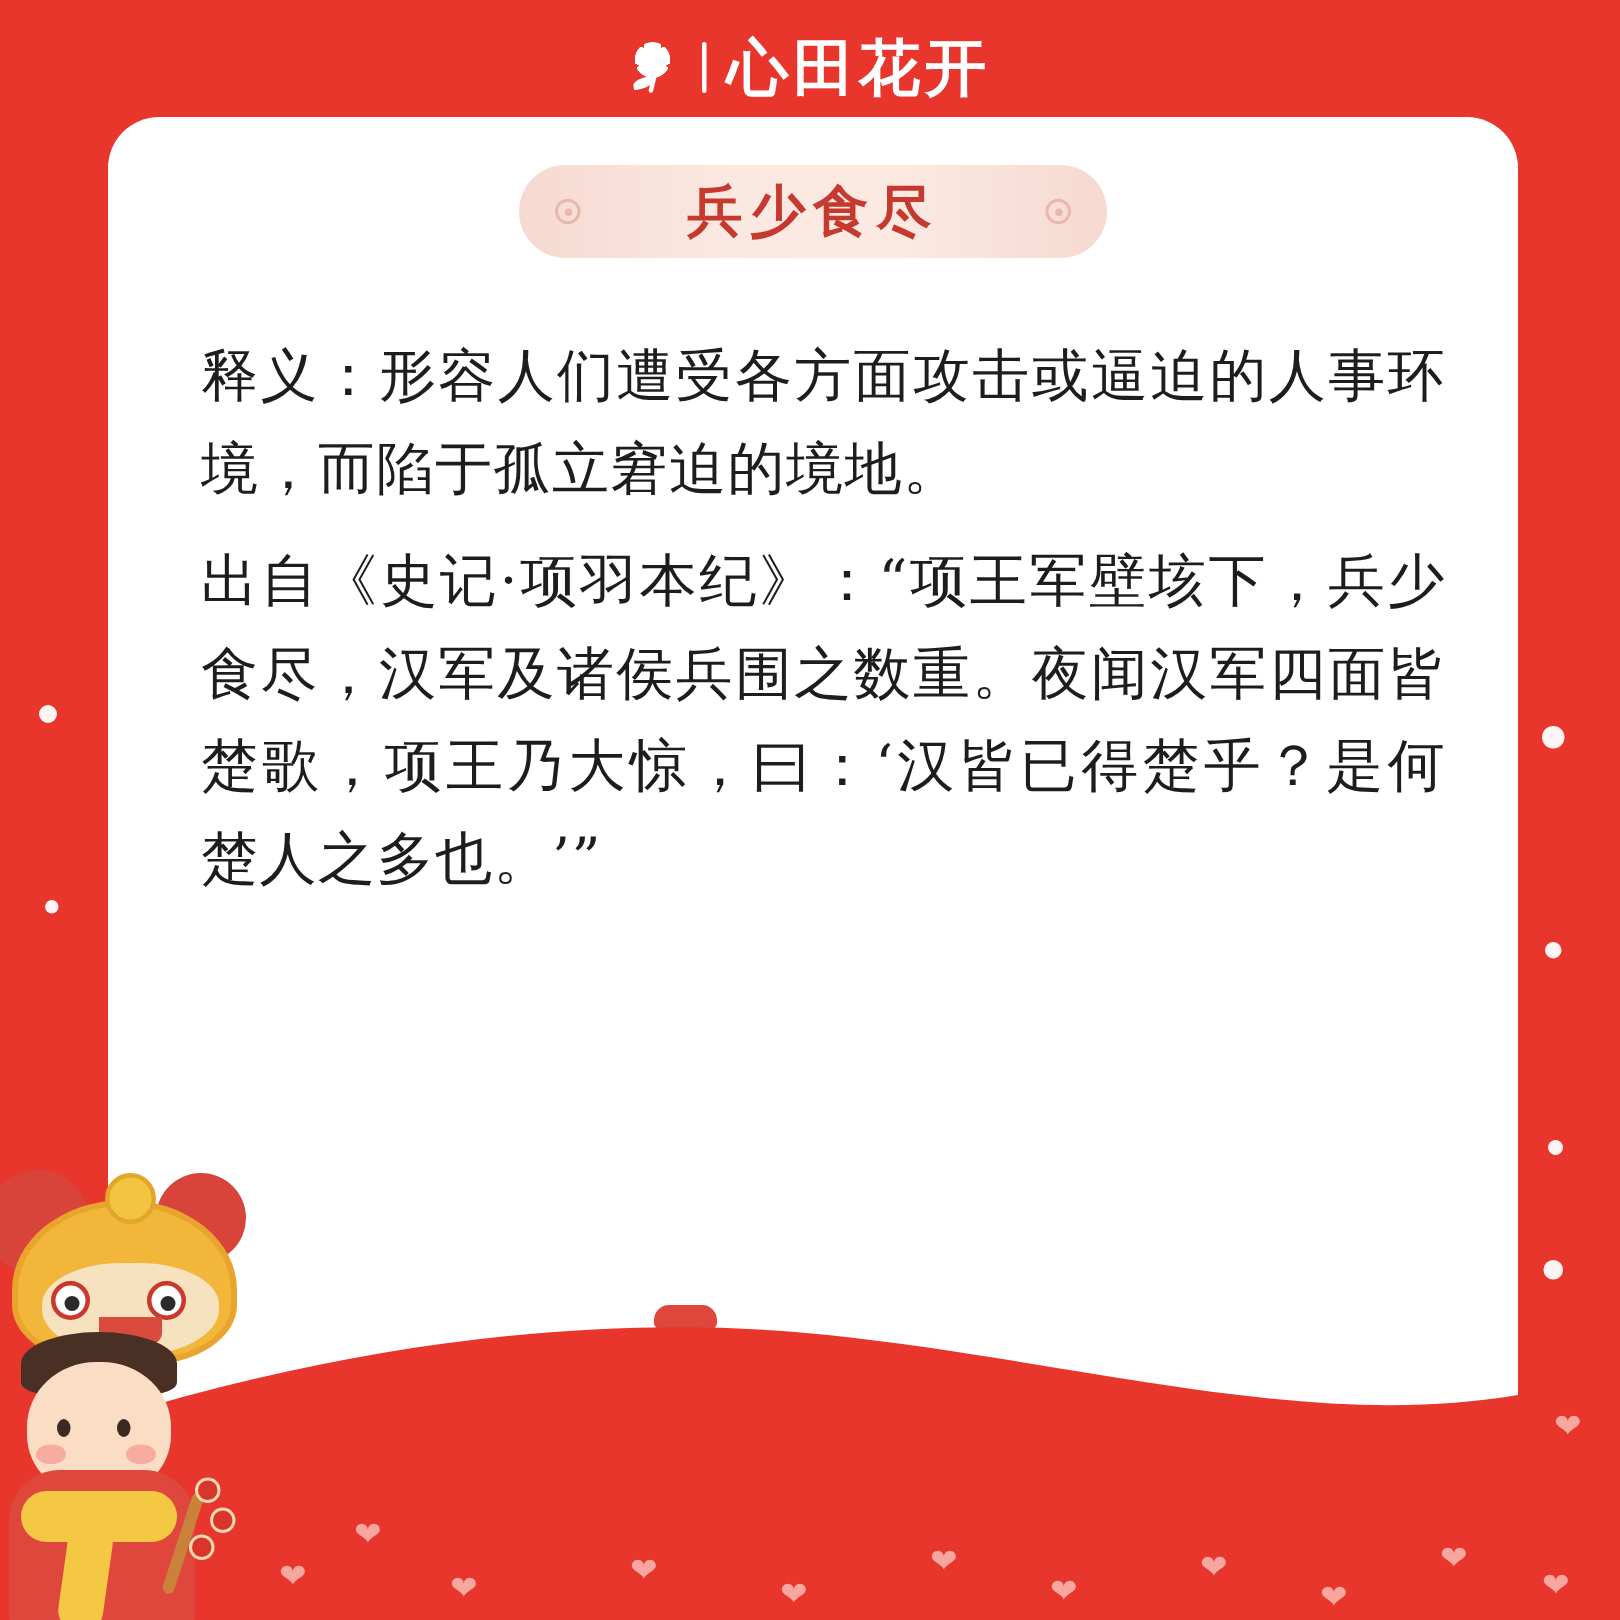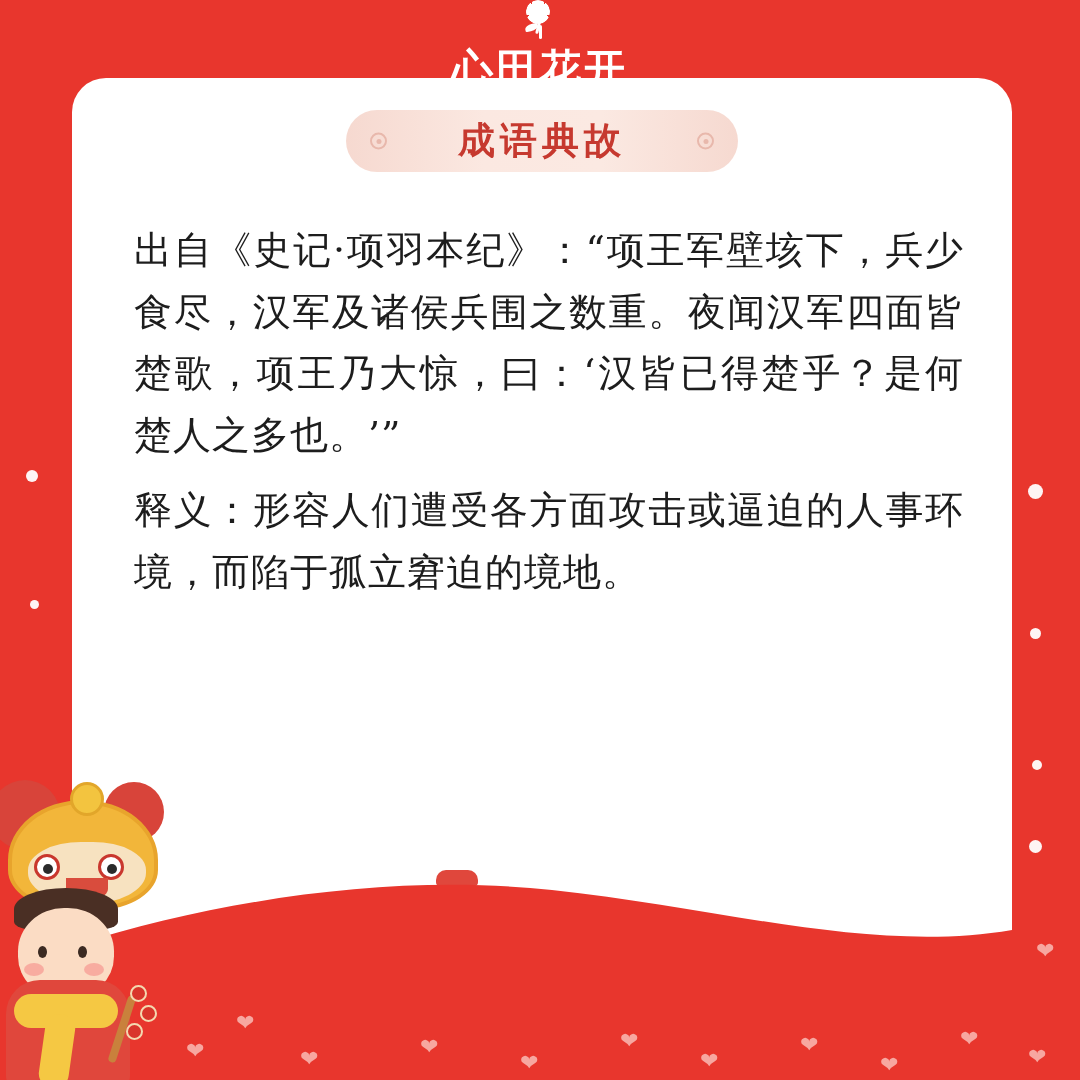--- a/index.html
+++ b/index.html
@@ -29,21 +29,20 @@
 
   
   .header {
     position: absolute;
     top: 0; left: 0; right: 0;
     height: 90px;
     display: flex;
     align-items: center;
     justify-content: center;
     gap: 10px;
-    flex-direction: column;
   }
   .logo-mark {
     width: 34px; height: 34px;
     position: relative;
     display: inline-block;
   }
   .logo-mark .flower {
     position: absolute;
     top: 0; left: 3px;
     width: 24px; height: 24px;
@@ -400,29 +399,29 @@
     <span class="leaf"></span>
   </span>
   <span class="logo-divider"></span>
   <span class="logo-text">心田花开</span>
 </div>
 
 <div class="card">
 
   <div class="title-pill">
     <span class="pill-orn left"></span>
-    <span class="pill-text">成语典故</span>
+    <span class="pill-text">兵少食尽</span>
     <span class="pill-orn right"></span>
   </div>
 
   <div class="content">
-    <div class="para">出自《史记·项羽本纪》：“项王军壁垓下，兵少食尽，汉军及诸侯兵围之数重。夜闻汉军四面皆楚歌，项王乃大惊，曰：‘汉皆已得楚乎？是何楚人之多也。’”</div>
     <div class="para">
       <span>释义：</span><span>形容人们遭受各方面攻击或逼迫的人事环境，而陷于孤立窘迫的境地。</span>
     </div>
+    <div class="para">出自《史记·项羽本纪》：“项王军壁垓下，兵少食尽，汉军及诸侯兵围之数重。夜闻汉军四面皆楚歌，项王乃大惊，曰：‘汉皆已得楚乎？是何楚人之多也。’”</div>
   </div>
 
   <div class="snowman">
     <span class="body"></span>
     <span class="head"></span>
     <span class="hat"></span>
     <span class="eye l"></span>
     <span class="eye r"></span>
     <span class="nose"></span>
   </div>

